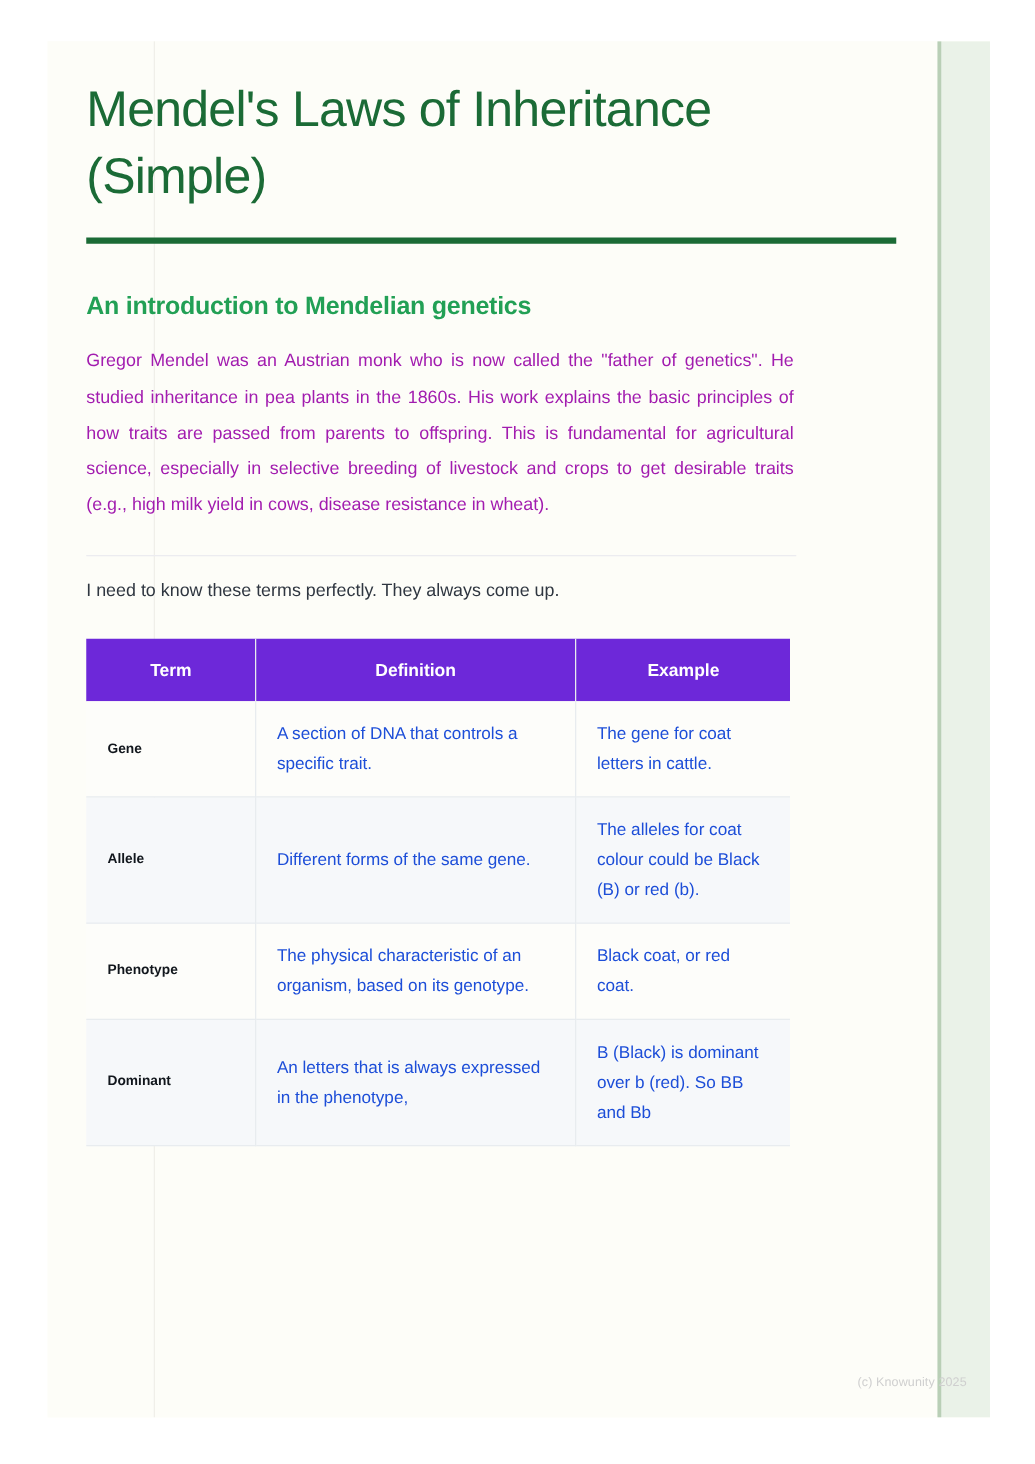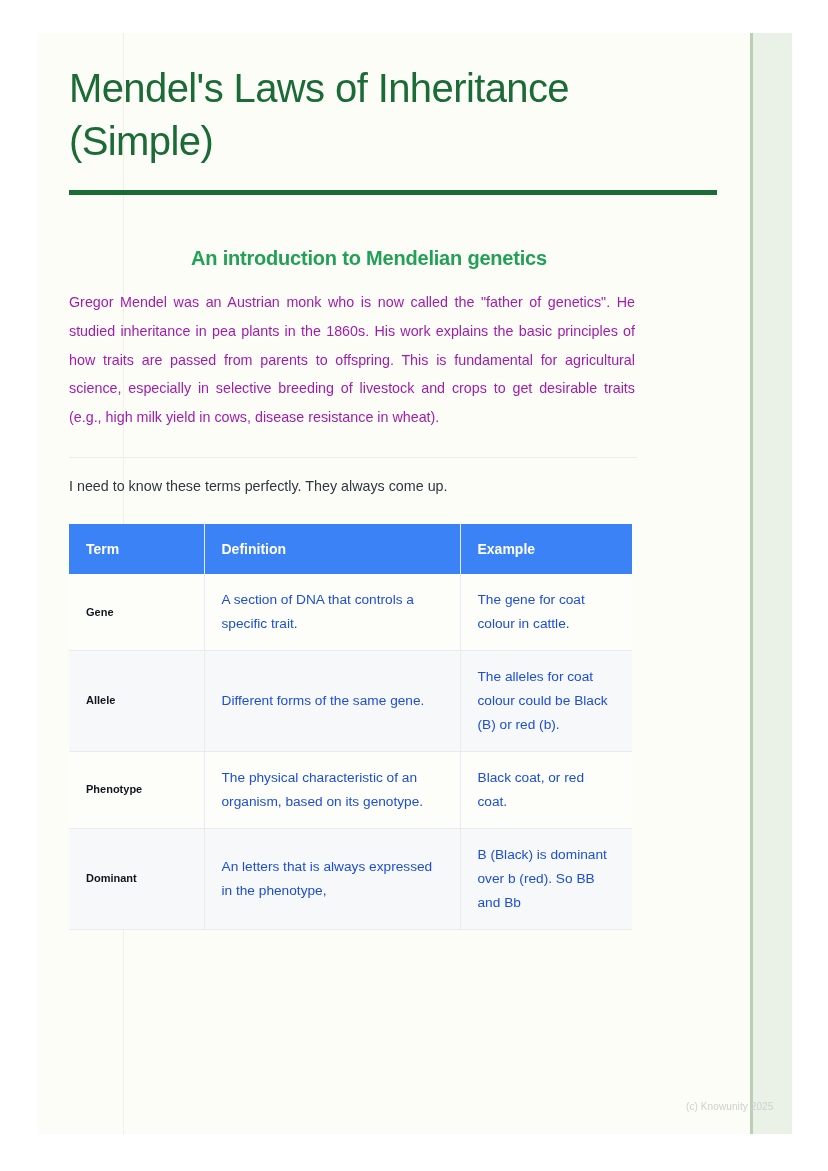--- a/index.html
+++ b/index.html
@@ -82,21 +82,21 @@
     background: #1b6b36;
   }
 
   .section-heading {
     margin: 0;
     font-size: 20px;
     font-weight: bold;
     color: #22a055;
     letter-spacing: -0.2px;
   }
-  #intro-heading { padding-top: 52px; text-align: center; }
+  #intro-heading { padding-top: 39px; }
 
   .body-par {
     margin: 0;
     padding-top: 18px;
     font-size: 14.3px;
     line-height: 2.0;
     color: #a21caf;
     text-align: justify;
     width: 566px;
   }
@@ -122,25 +122,25 @@
   
   #defs-table-wrap {
     padding-top: 26px;
   }
   table#defs-table {
     border-collapse: collapse;
     width: 563px;
     table-layout: fixed;
   }
   table#defs-table th {
-    background: #3b82f6;
+    background: #6d28d9;
     color: #ffffff;
     font-size: 14px;
     font-weight: bold;
-    text-align: left;
+    text-align: center;
     padding: 17px 16px 17px 17px;
     border-right: 1px solid #e8ecef;
     vertical-align: middle;
   }
   table#defs-table th:last-child { border-right: none; }
 
   table#defs-table td {
     font-size: 13.7px;
     line-height: 1.75;
     color: #1d4ed8;
@@ -209,21 +209,21 @@
           <tr>
             <th>Term</th>
             <th>Definition</th>
             <th>Example</th>
           </tr>
         </thead>
         <tbody id="defs-tbody">
           <tr>
             <td class="term-cell">Gene</td>
             <td>A section of DNA that controls a specific trait.</td>
-            <td>The gene for coat colour in cattle.</td>
+            <td>The gene for coat letters in cattle.</td>
           </tr>
           <tr>
             <td class="term-cell">Allele</td>
             <td>Different forms of the same gene.</td>
             <td>The alleles for coat colour could be Black (B) or red (b).</td>
           </tr>
           <tr>
             <td class="term-cell">Phenotype</td>
             <td>The physical characteristic of an organism, based on its genotype.</td>
             <td>Black coat, or red coat.</td>

